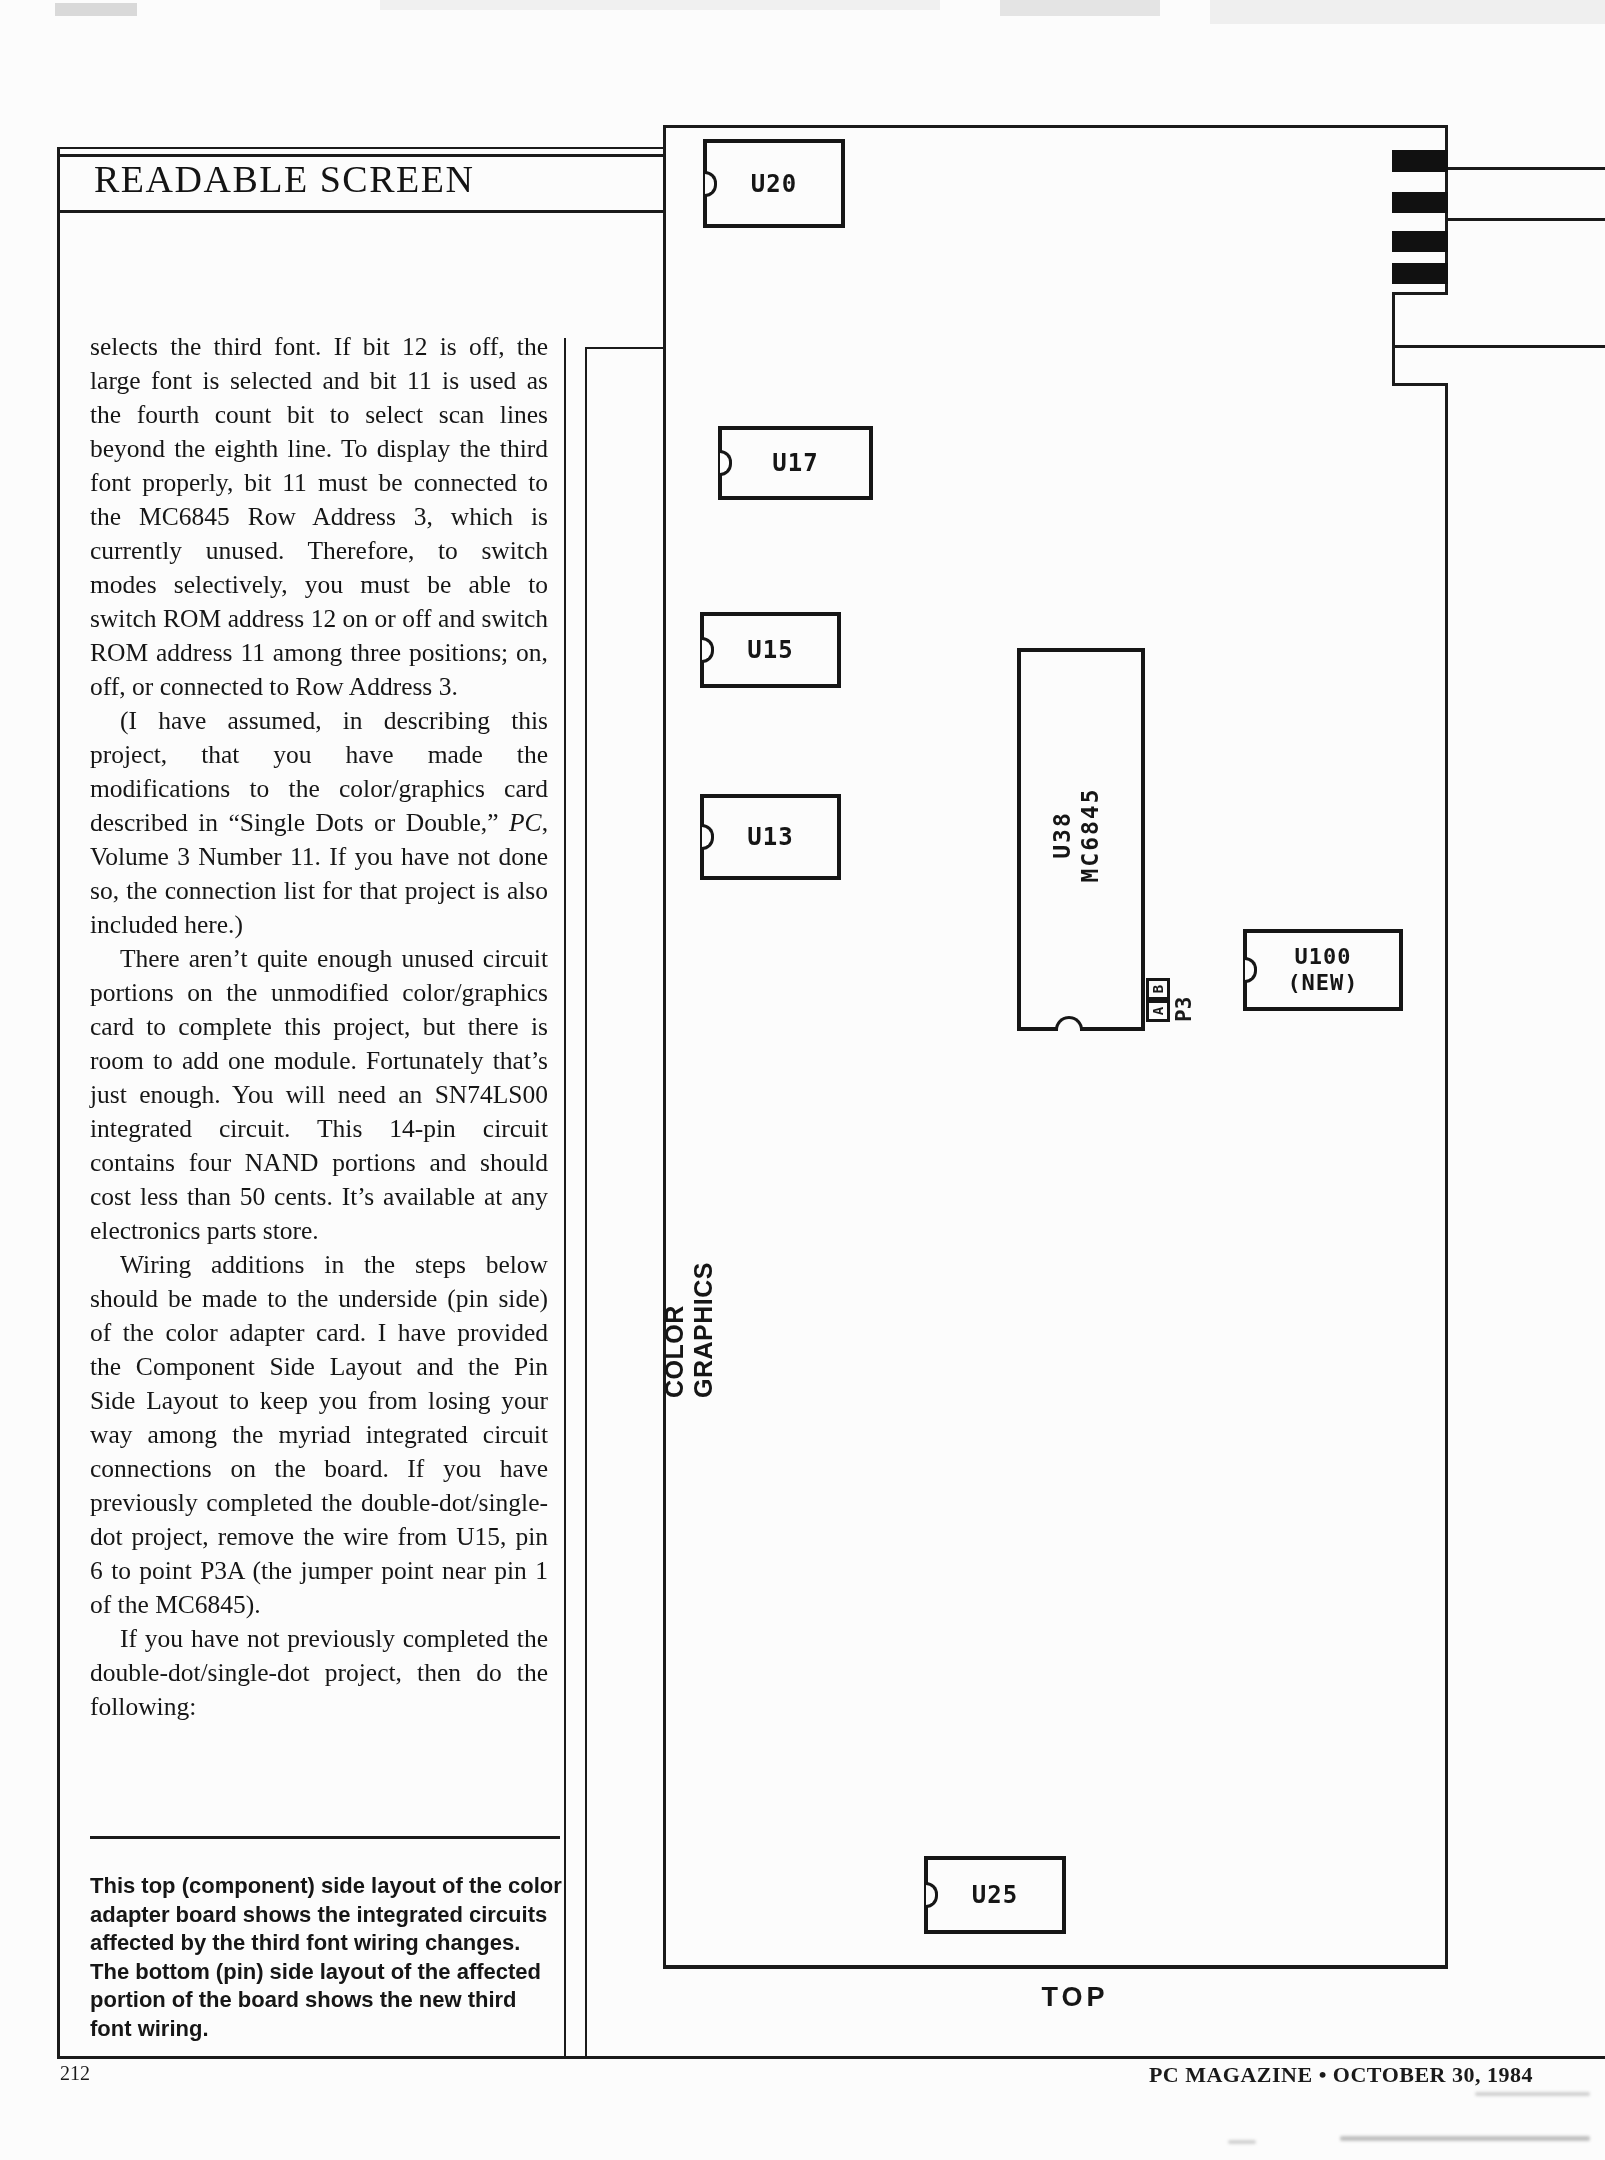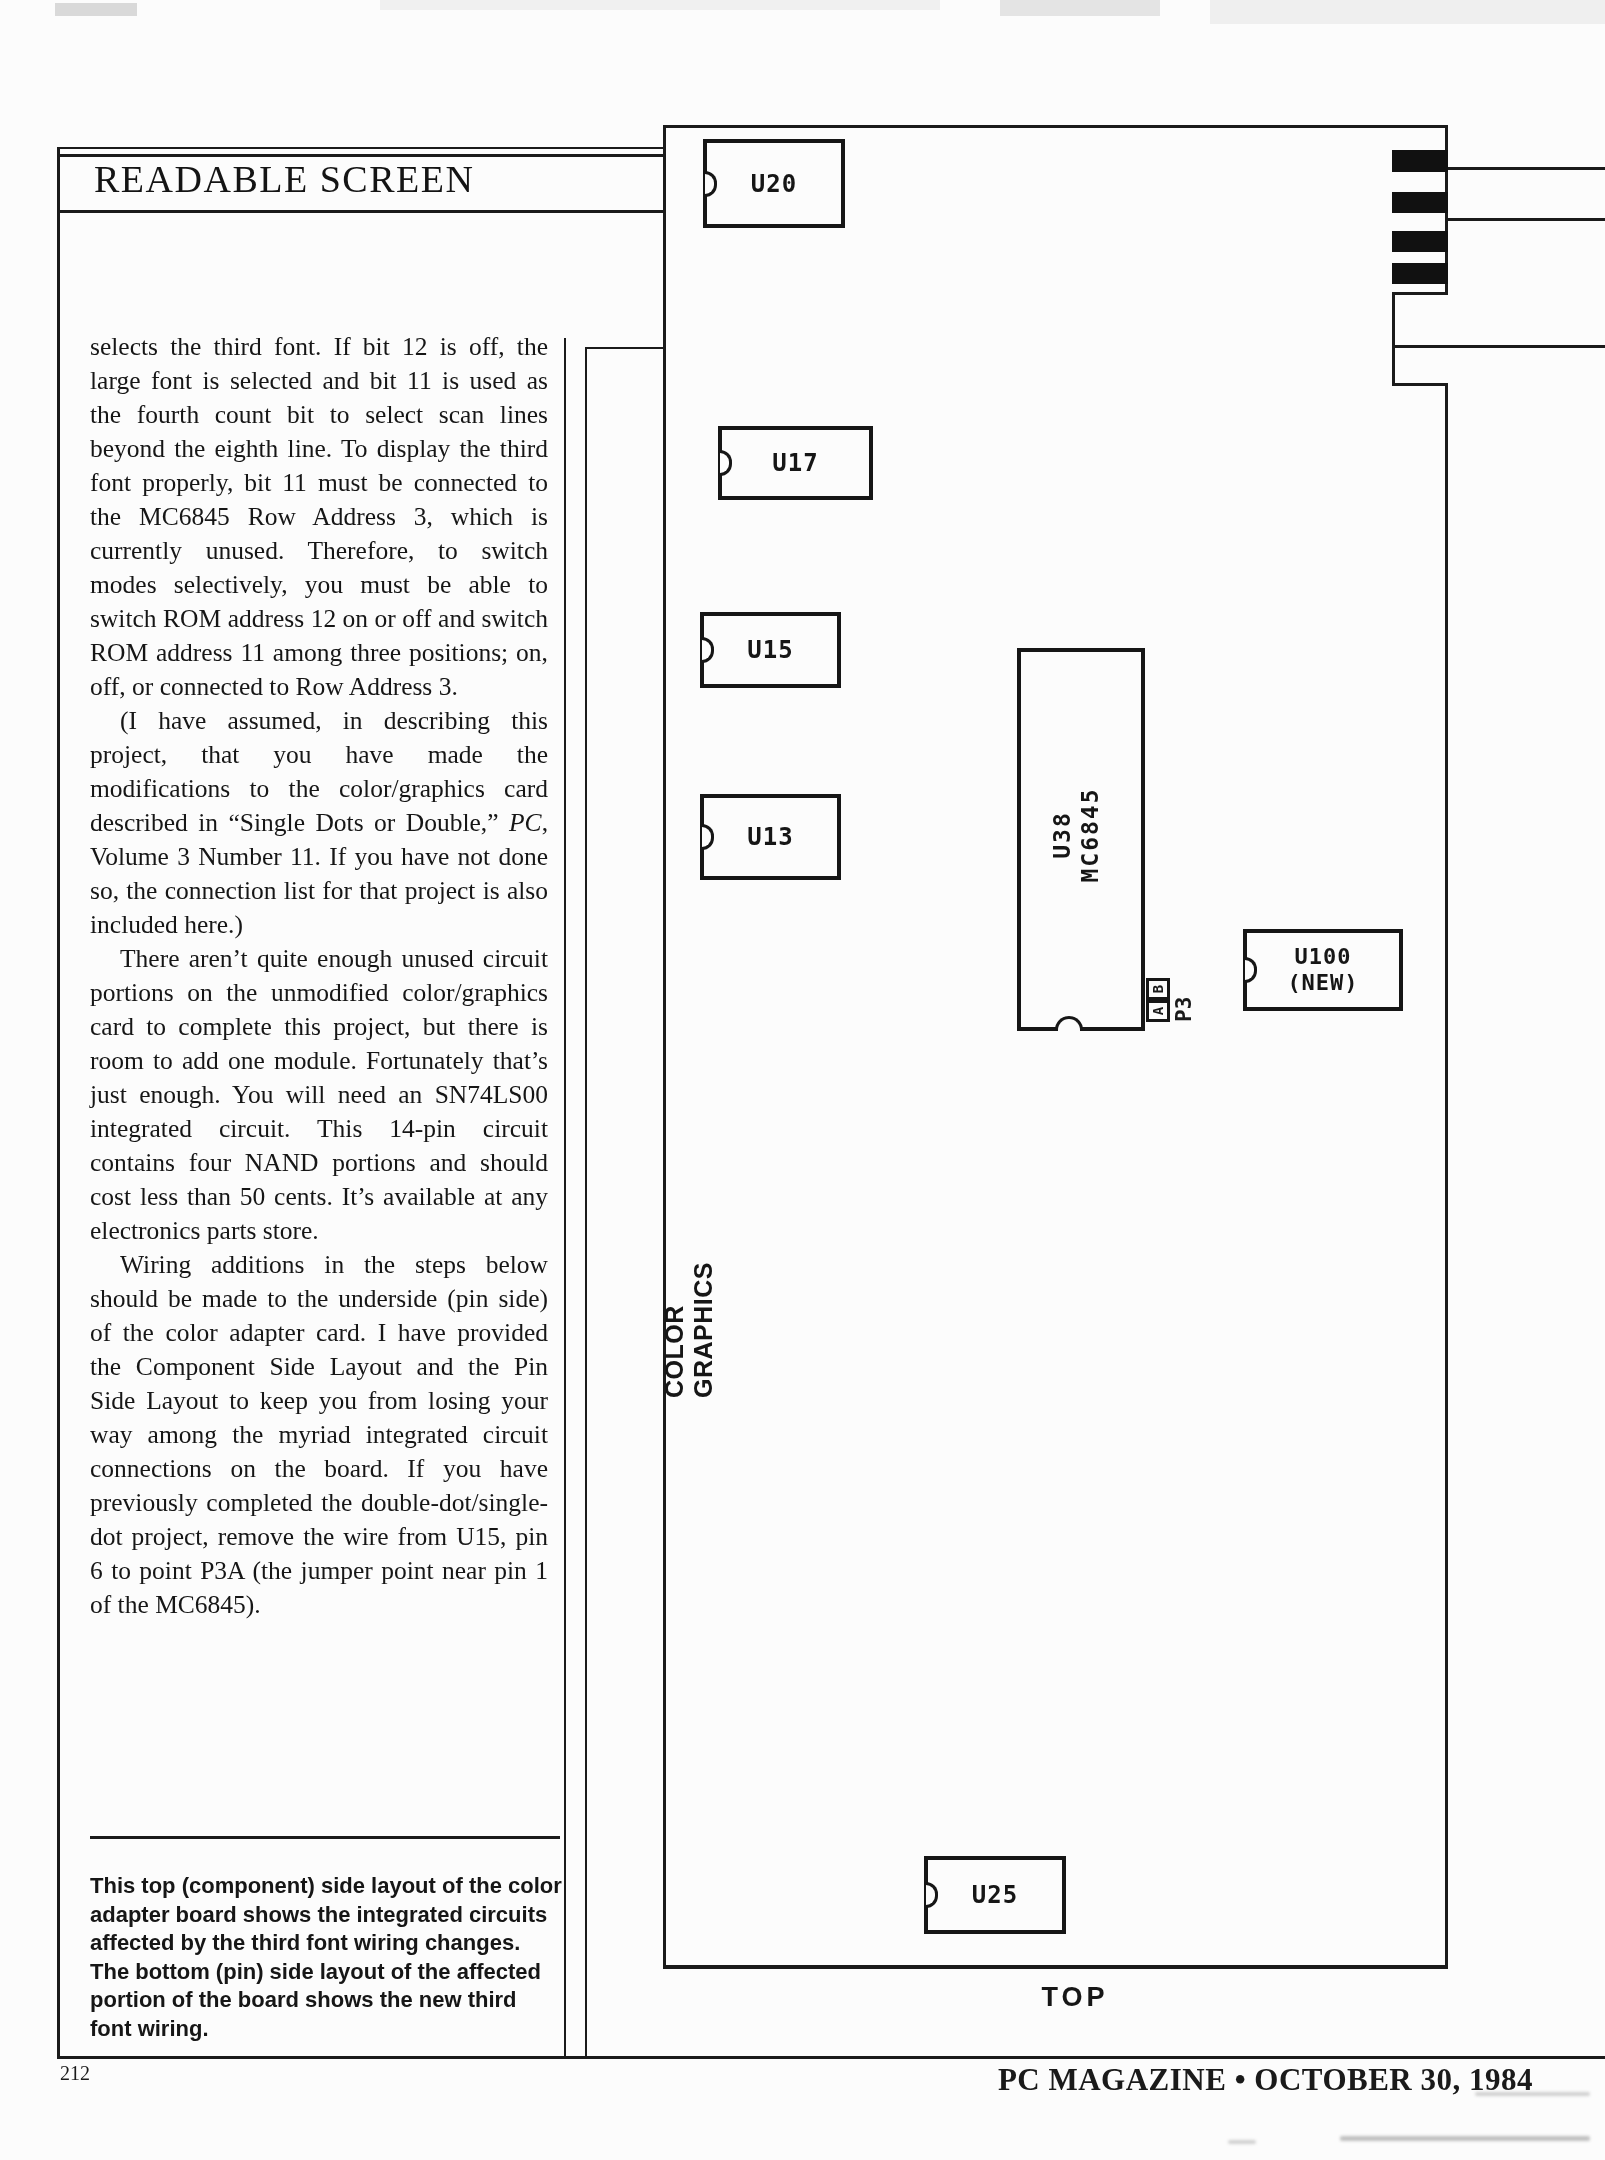--- a/index.html
+++ b/index.html
@@ -40,21 +40,21 @@
             font-family:"DejaVu Sans Mono",monospace;font-weight:bold;font-size:21px;}
   .jbox{position:absolute;width:18px;height:16px;border:3px solid #161616;
         display:flex;align-items:center;justify-content:center;
         font-family:"DejaVu Sans Mono",monospace;font-weight:bold;font-size:14px;}
   .jbox span{display:inline-block;transform:rotate(-90deg);}
   .toplabel{position:absolute;left:1000px;top:1982px;width:150px;text-align:center;
             font-family:"Liberation Sans",sans-serif;font-weight:bold;font-size:27px;
             letter-spacing:4px;color:#161616;}
   .pagenum{position:absolute;left:60px;top:2062px;font-weight:normal;font-size:20px;
            font-family:"Liberation Serif",serif;}
-  .footer{position:absolute;right:72px;top:2062px;font-weight:bold;font-size:31px;
+  .footer{position:absolute;right:72px;top:2062px;font-weight:bold;font-size:22px;
           letter-spacing:0.5px;font-family:"Liberation Serif",serif;}
   .bar{position:absolute;left:1392px;width:56px;background:#111;}
   .smudge{position:absolute;background:#9a9a9a;opacity:.45;filter:blur(1.5px);border-radius:2px;}
 </style>
 </head>
 <body>
 
 <div id="page">
 
   <div class="faint" style="left:55px;top:3px;width:82px;height:13px;background:#d9d9d9;"></div>
@@ -88,20 +88,21 @@
   <div class="bar" style="top:231px;height:21px;"></div>
   <div class="bar" style="top:263px;height:21px;"></div>
 
   <div class="hdr-title">READABLE SCREEN</div>
 
   <div class="article">
     <p>selects the third font. If bit 12 is off, the large font is selected and bit 11 is used as the fourth count bit to select scan lines beyond the eighth line. To display the third font properly, bit 11 must be connected to the MC6845 Row Address 3, which is currently unused. Therefore, to switch modes selectively, you must be able to switch ROM address 12 on or off and switch ROM address 11 among three positions; on, off, or connected to Row Address 3.</p>
     <p class="indent"><span>(I have assumed, in describing this project, that you have made the modifications to the color/graphics card described in “Single Dots or Double,” </span><i>PC</i><span>, Volume 3 Number 11. If you have not done so, the connection list for that project is also included here.)</span></p>
     <p class="indent">There aren’t quite enough unused circuit portions on the unmodified color/graphics card to complete this project, but there is room to add one module. Fortunately that’s just enough. You will need an SN74LS00 integrated circuit. This 14-pin circuit contains four NAND portions and should cost less than 50 cents. It’s available at any electronics parts store.</p>
     <p class="indent">Wiring additions in the steps below should be made to the underside (pin side) of the color adapter card. I have provided the Component Side Layout and the Pin Side Layout to keep you from losing your way among the myriad integrated circuit connections on the board. If you have previously completed the double-dot/single-dot project, remove the wire from U15, pin 6 to point P3A (the jumper point near pin 1 of the MC6845).</p>
+    <p class="indent">If you have not previously completed the double-dot/single-dot project, then do the following:</p>
   </div>
 
   <div class="ln" style="left:90px;top:1836px;width:470px;height:3px;"></div>
   <div class="caption">This top (component) side layout of the color adapter board shows the integrated circuits affected by the third font wiring changes. The bottom (pin) side layout of the affected portion of the board shows the new third font wiring.</div>
 
   <div class="chip" style="left:703px;top:139px;width:134px;height:81px;">
     <span class="notch"></span>
     <span>U20</span>
   </div>
   <div class="chip" style="left:718px;top:426px;width:147px;height:66px;">

